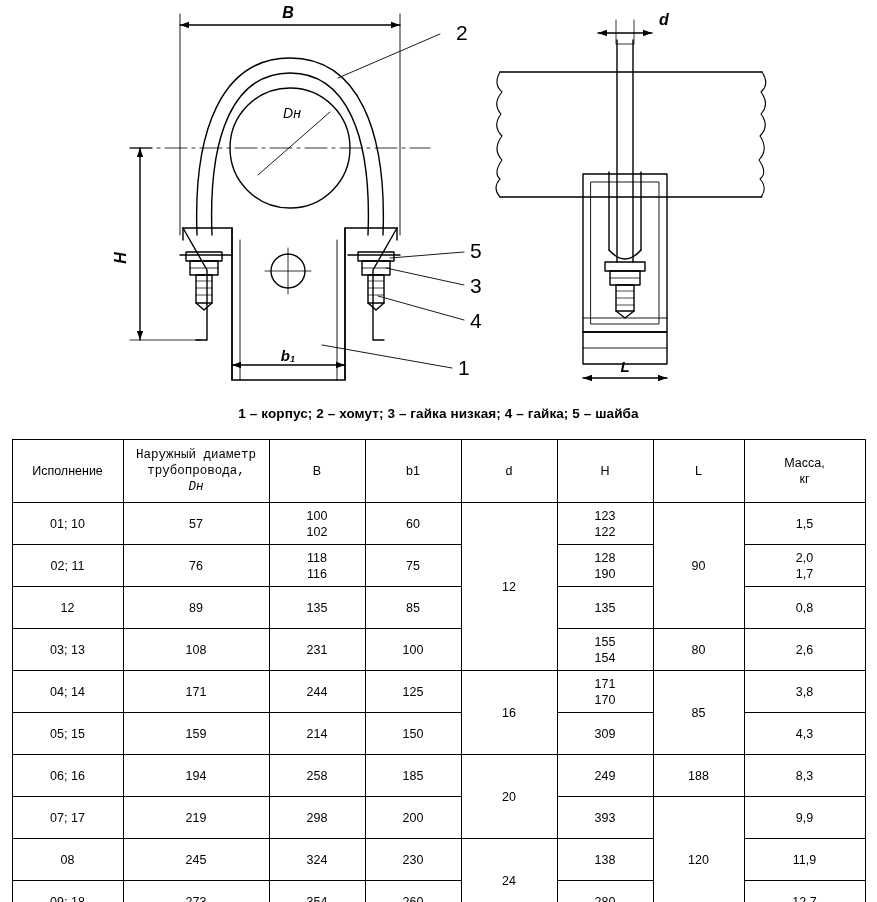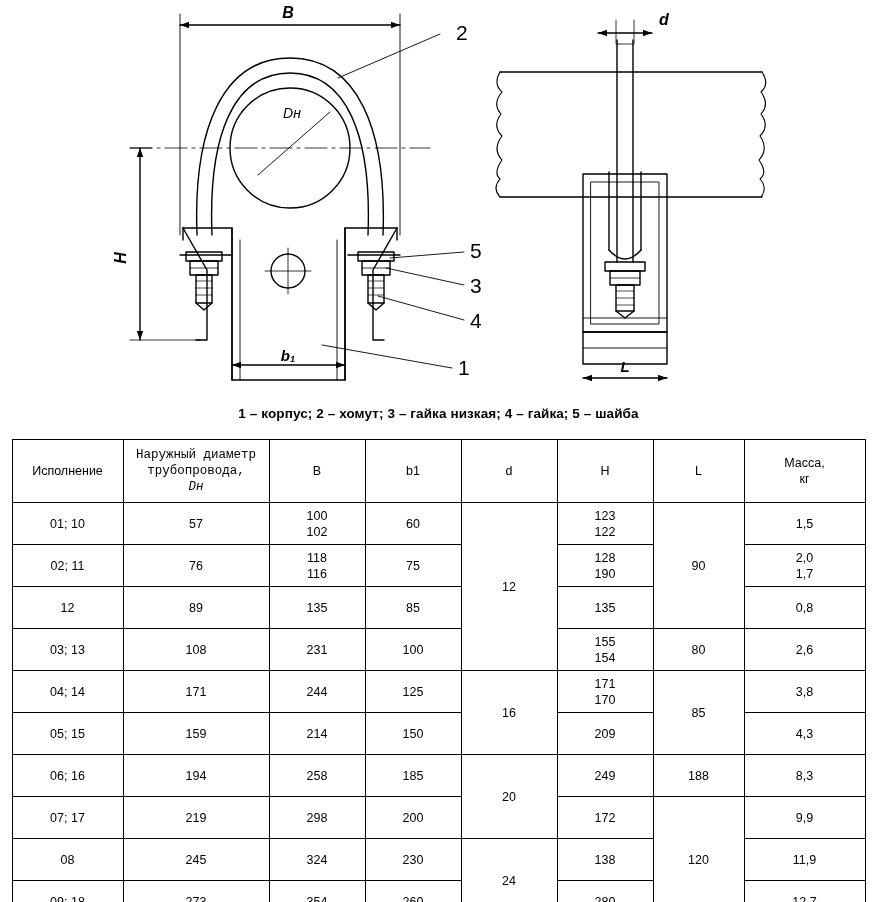--- a/index.html
+++ b/index.html
@@ -278,39 +278,39 @@
         <td class="multi">171
 170</td>
         <td rowspan="2">85</td>
         <td class="multi">3,8</td>
       </tr>
       <tr>
         <td>05; 15</td>
         <td>159</td>
         <td class="multi">214</td>
         <td>150</td>
-        <td class="multi">209</td>
+        <td class="multi">309</td>
         <td class="multi">4,3</td>
       </tr>
       <tr>
         <td>06; 16</td>
         <td>194</td>
         <td class="multi">258</td>
         <td>185</td>
         <td rowspan="2">20</td>
         <td class="multi">249</td>
         <td>188</td>
         <td class="multi">8,3</td>
       </tr>
       <tr>
         <td>07; 17</td>
         <td>219</td>
         <td class="multi">298</td>
         <td>200</td>
-        <td class="multi">172</td>
+        <td class="multi">393</td>
         <td rowspan="3">120</td>
         <td class="multi">9,9</td>
       </tr>
       <tr>
         <td>08</td>
         <td>245</td>
         <td class="multi">324</td>
         <td>230</td>
         <td rowspan="2">24</td>
         <td class="multi">138</td>

